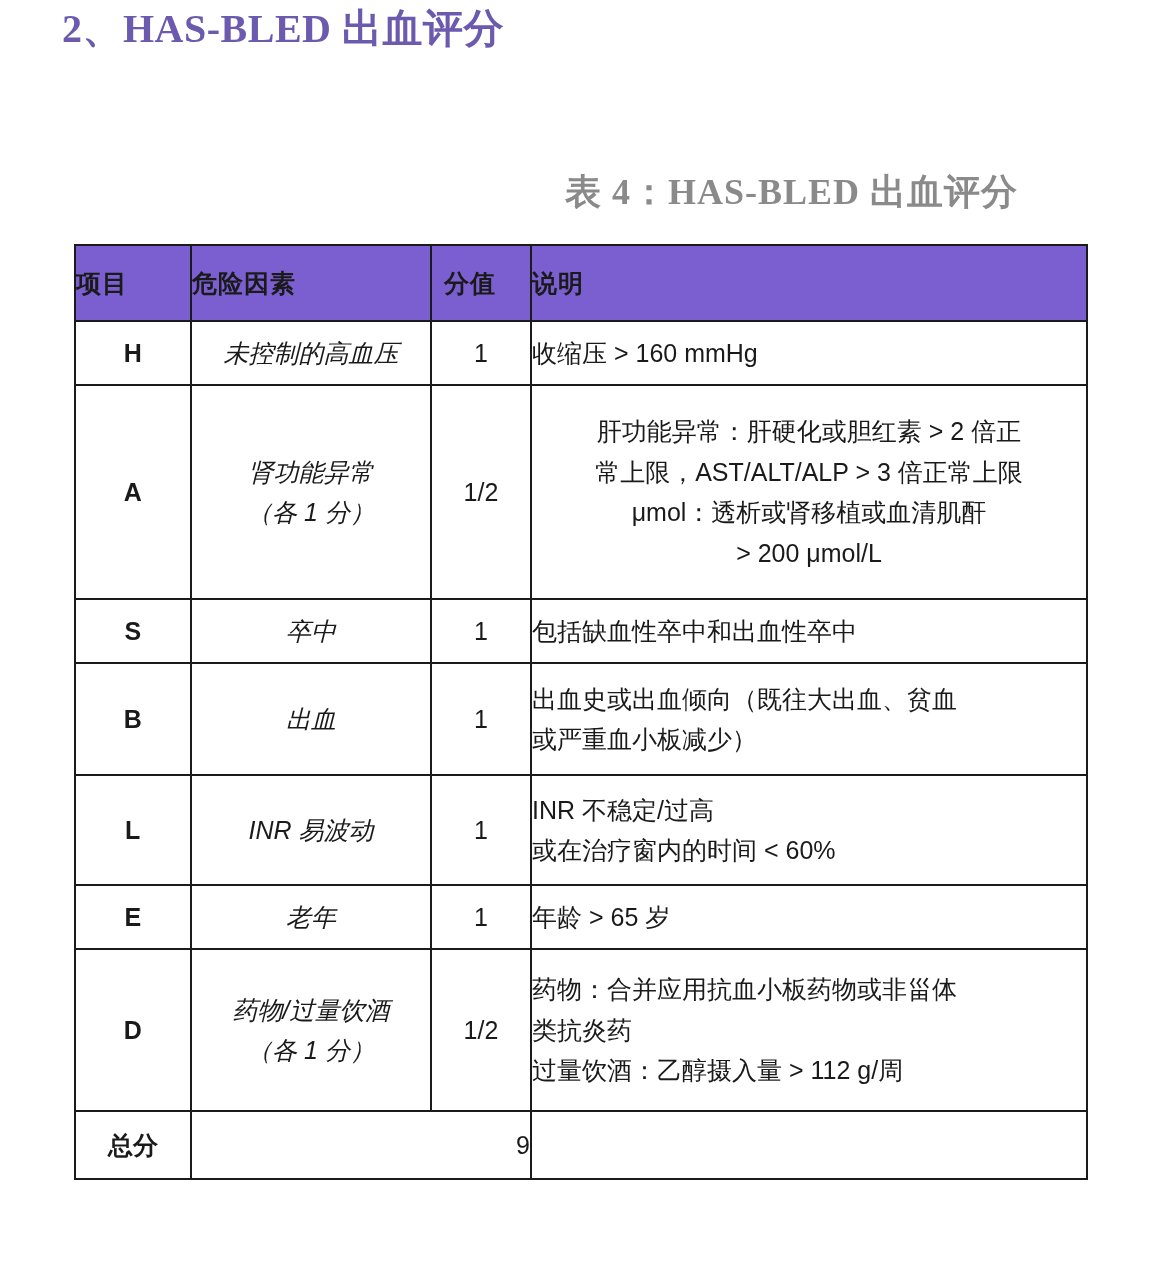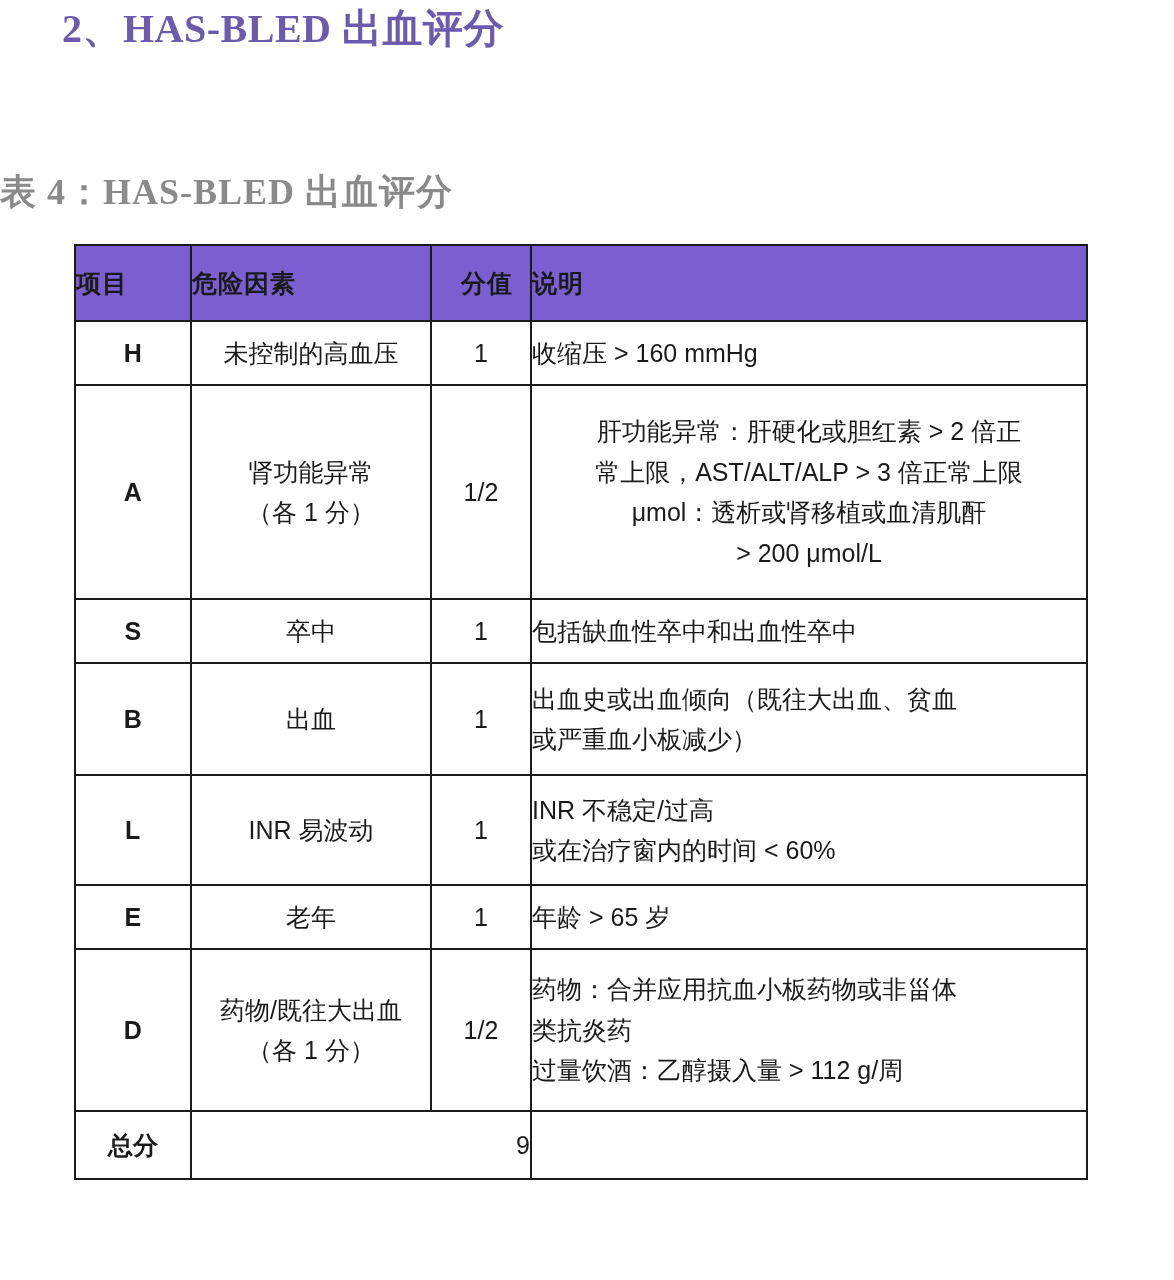--- a/index.html
+++ b/index.html
@@ -35,21 +35,21 @@
     white-space: nowrap;
     line-height: 1.25;
   }
 
   
   .table-caption {
     position: absolute;
     left: 0;
     top: 168px;
     width: 1018px;
-    text-align: left;
+    text-align: right;
     font-family: "Liberation Serif", "DejaVu Serif", serif;
     font-weight: bold;
     font-size: 36px;
     letter-spacing: 1px;
     color: #8a8a8a;
     white-space: nowrap;
   }
 
   
   .table-wrap {
@@ -83,34 +83,35 @@
     background: #7b5fd1;
     color: #ffffff;
     font-weight: bold;
     font-size: 25px;
     height: 74px;
     text-align: left;
     padding-left: 16px;
     letter-spacing: 1px;
   }
   thead th.h-score {
-    text-align: center;
+    text-align: left;
     padding-left: 12px;
     margin-top: 47px;
   }
 
   td.item {
     text-align: center;
     font-weight: bold;
     font-size: 26px;
     letter-spacing: 0.5px;
   }
   td.risk {
     text-align: center;
     padding: 10px 8px;
+    font-style: italic;
   }
   td.score {
     text-align: center;
     font-size: 25px;
   }
   td.desc {
     text-align: left;
     padding: 12px 14px 12px 16px;
   }
   td.desc .line { display: block; white-space: nowrap; }
@@ -232,21 +233,21 @@
           </td>
           <td class="score">1</td>
           <td class="desc">
             <span class="line">年龄 &gt; 65 岁</span>
           </td>
         </tr>
 
         <tr class="r-d">
           <td class="item">D</td>
           <td class="risk">
-            <span class="line">药物/既往大出血</span>
+            <span class="line">药物/过量饮酒</span>
             <span class="line">（各 1 分）</span>
           </td>
           <td class="score">1/2</td>
           <td class="desc">
             <span class="line">药物：合并应用抗血小板药物或非甾体</span>
             <span class="line">类抗炎药</span>
             <span class="line">过量饮酒：乙醇摄入量 &gt; 112 g/周</span>
           </td>
         </tr>
 

